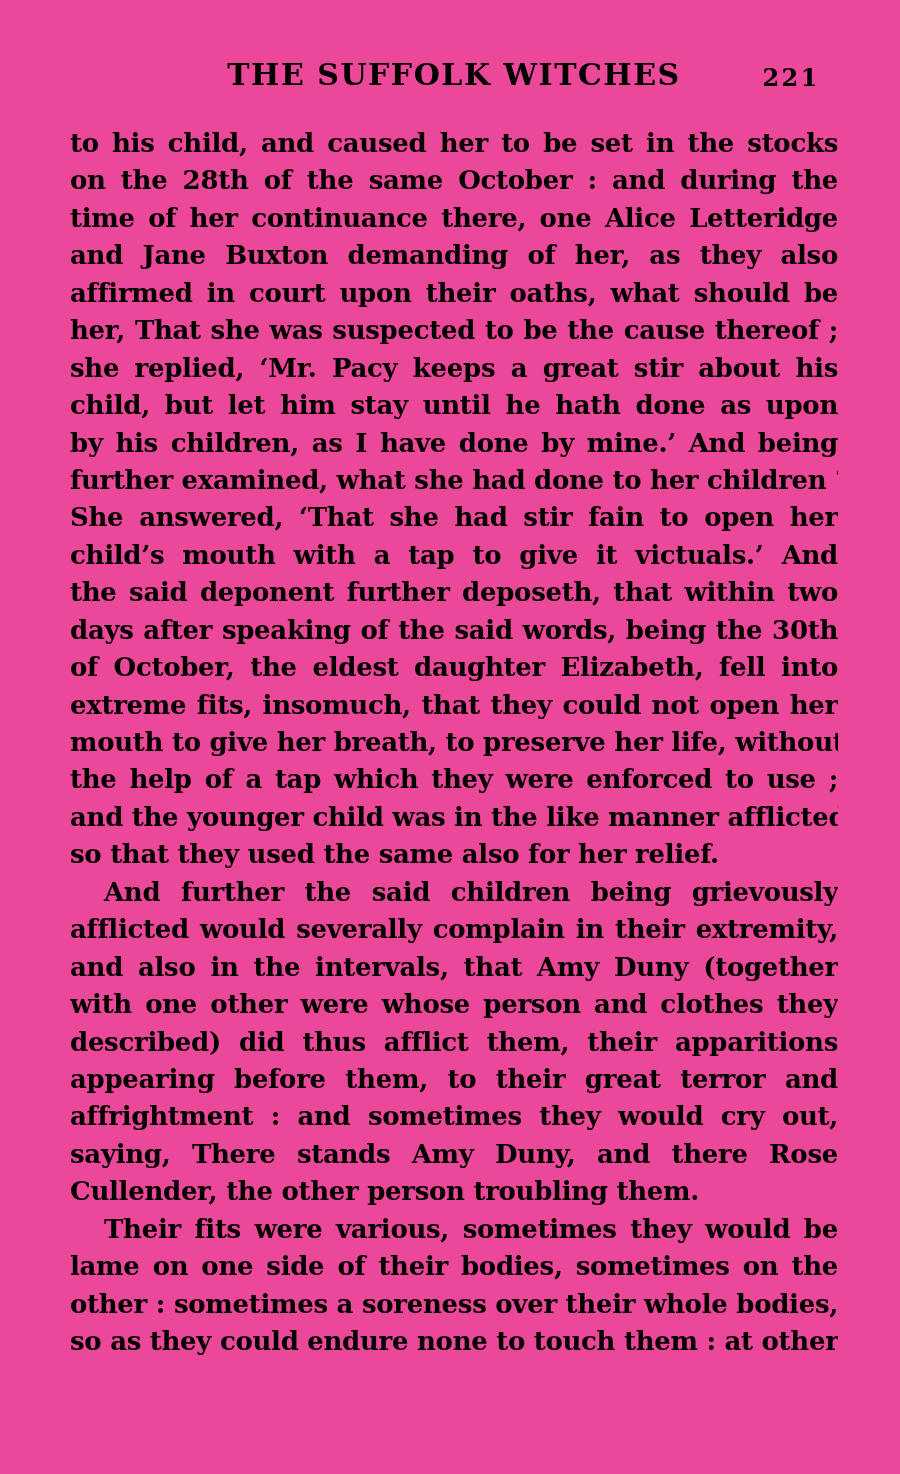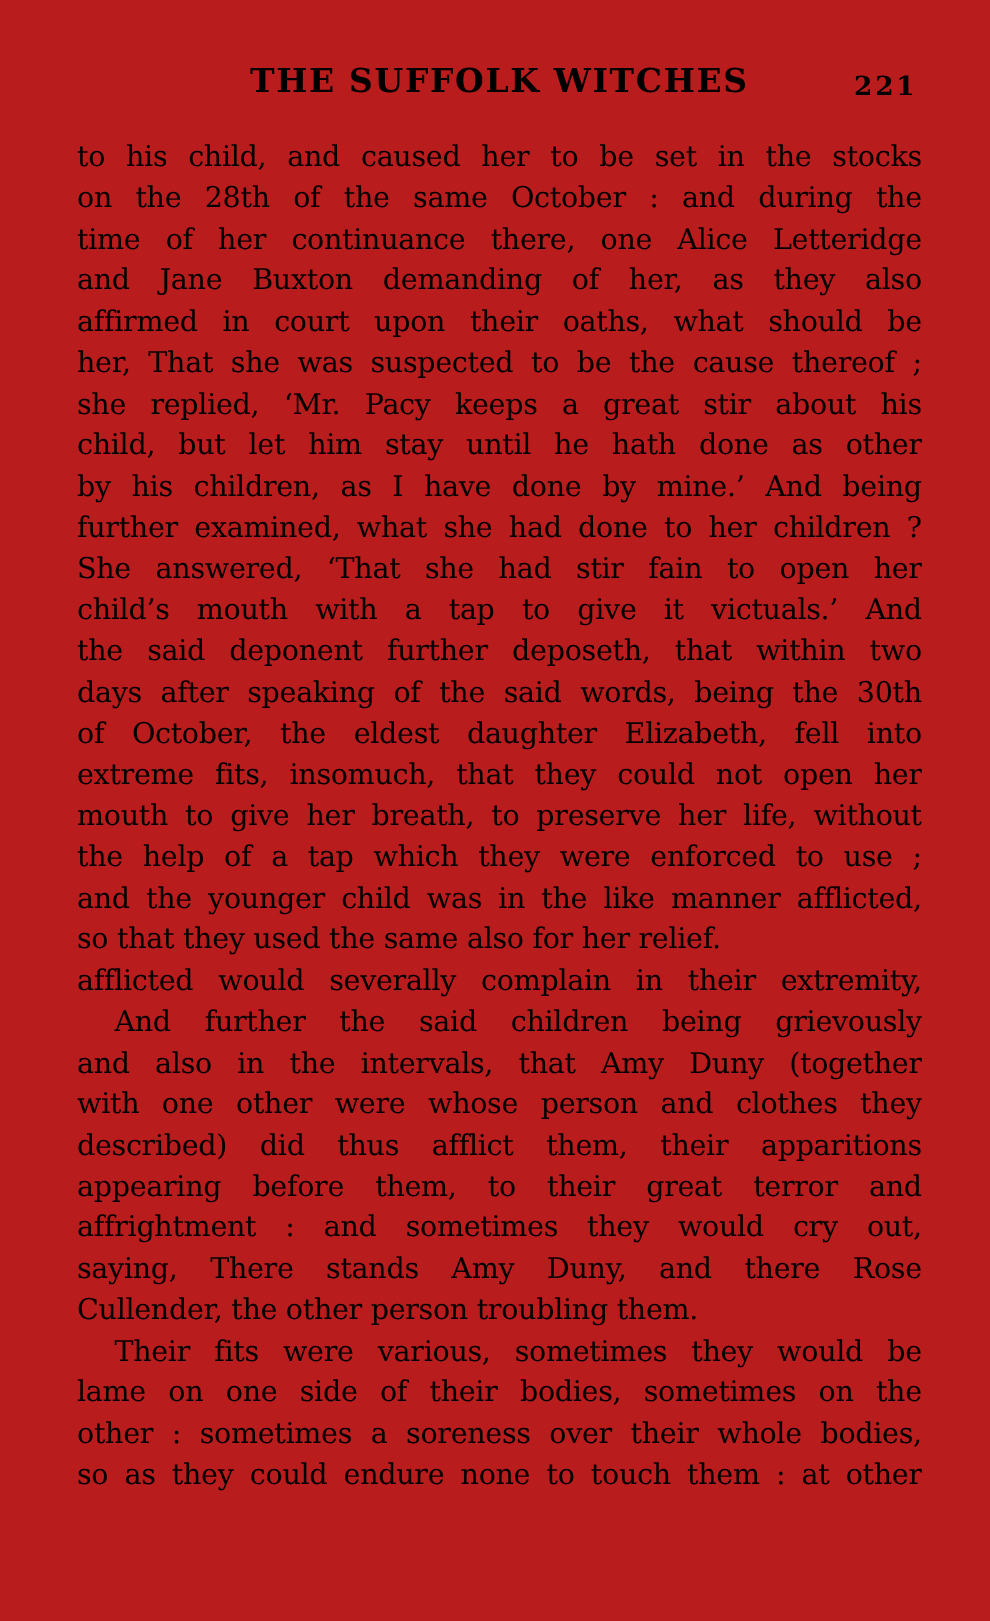--- a/index.html
+++ b/index.html
@@ -4,21 +4,21 @@
 <style>
   html, body {
     margin: 0;
     padding: 0;
     background: #e8e8e8;
   }
   .page {
     position: relative;
     width: 900px;
     height: 1474px;
-    background: #b91c1c;
+    background: #ec4899;
     color: #000000;
     font-family: "DejaVu Serif", "Liberation Serif", serif;
     overflow: hidden;
     margin: 0 auto;
   }
   .running-header {
     position: absolute;
     top: 57px;
     left: 70px;
     width: 768px;
@@ -27,34 +27,34 @@
   .page-title {
     text-align: center;
     font-size: 30px;
     font-weight: 700;
     letter-spacing: 1.5px;
     line-height: 36px;
     white-space: nowrap;
   }
   .page-number {
     position: absolute;
-    right: 4px;
+    right: 18px;
     top: 7px;
     font-size: 24px;
     font-weight: 700;
     letter-spacing: 2.5px;
     line-height: 28px;
   }
   .text-body {
     position: absolute;
     left: 70px;
     top: 125px;
     width: 768px;
     font-size: 26px;
-    font-weight: 400;
+    font-weight: 700;
     letter-spacing: -0.3px;
   }
   .paragraph {
     margin: 0;
   }
   .line {
     height: 37.45px;
     line-height: 37.45px;
     text-align: justify;
     text-align-last: justify;
@@ -79,37 +79,37 @@
   </div>
   <div class="text-body">
       <div class="paragraph">
         <div class="line">to his child, and caused her to be set in the stocks</div>
         <div class="line">on the 28th of the same October : and during the</div>
         <div class="line">time of her continuance there, one Alice Letteridge</div>
         <div class="line">and Jane Buxton demanding of her, as they also</div>
         <div class="line">affirmed in court upon their oaths, what should be</div>
         <div class="line">her, That she was suspected to be the cause thereof ;</div>
         <div class="line">she replied, ‘Mr. Pacy keeps a great stir about his</div>
-        <div class="line">child, but let him stay until he hath done as other</div>
+        <div class="line">child, but let him stay until he hath done as upon</div>
         <div class="line">by his children, as I have done by mine.’ And being</div>
         <div class="line">further examined, what she had done to her children ?</div>
         <div class="line">She answered, ‘That she had stir fain to open her</div>
         <div class="line">child’s mouth with a tap to give it victuals.’ And</div>
         <div class="line">the said deponent further deposeth, that within two</div>
         <div class="line">days after speaking of the said words, being the 30th</div>
         <div class="line">of October, the eldest daughter Elizabeth, fell into</div>
         <div class="line">extreme fits, insomuch, that they could not open her</div>
         <div class="line">mouth to give her breath, to preserve her life, without</div>
         <div class="line">the help of a tap which they were enforced to use ;</div>
         <div class="line">and the younger child was in the like manner afflicted,</div>
         <div class="line flush">so that they used the same also for her relief.</div>
       </div>
       <div class="paragraph">
+        <div class="line indent">And further the said children being grievously</div>
         <div class="line">afflicted would severally complain in their extremity,</div>
-        <div class="line indent">And further the said children being grievously</div>
         <div class="line">and also in the intervals, that Amy Duny (together</div>
         <div class="line">with one other were whose person and clothes they</div>
         <div class="line">described) did thus afflict them, their apparitions</div>
         <div class="line">appearing before them, to their great terror and</div>
         <div class="line">affrightment : and sometimes they would cry out,</div>
         <div class="line">saying, There stands Amy Duny, and there Rose</div>
         <div class="line flush">Cullender, the other person troubling them.</div>
       </div>
       <div class="paragraph">
         <div class="line indent">Their fits were various, sometimes they would be</div>

